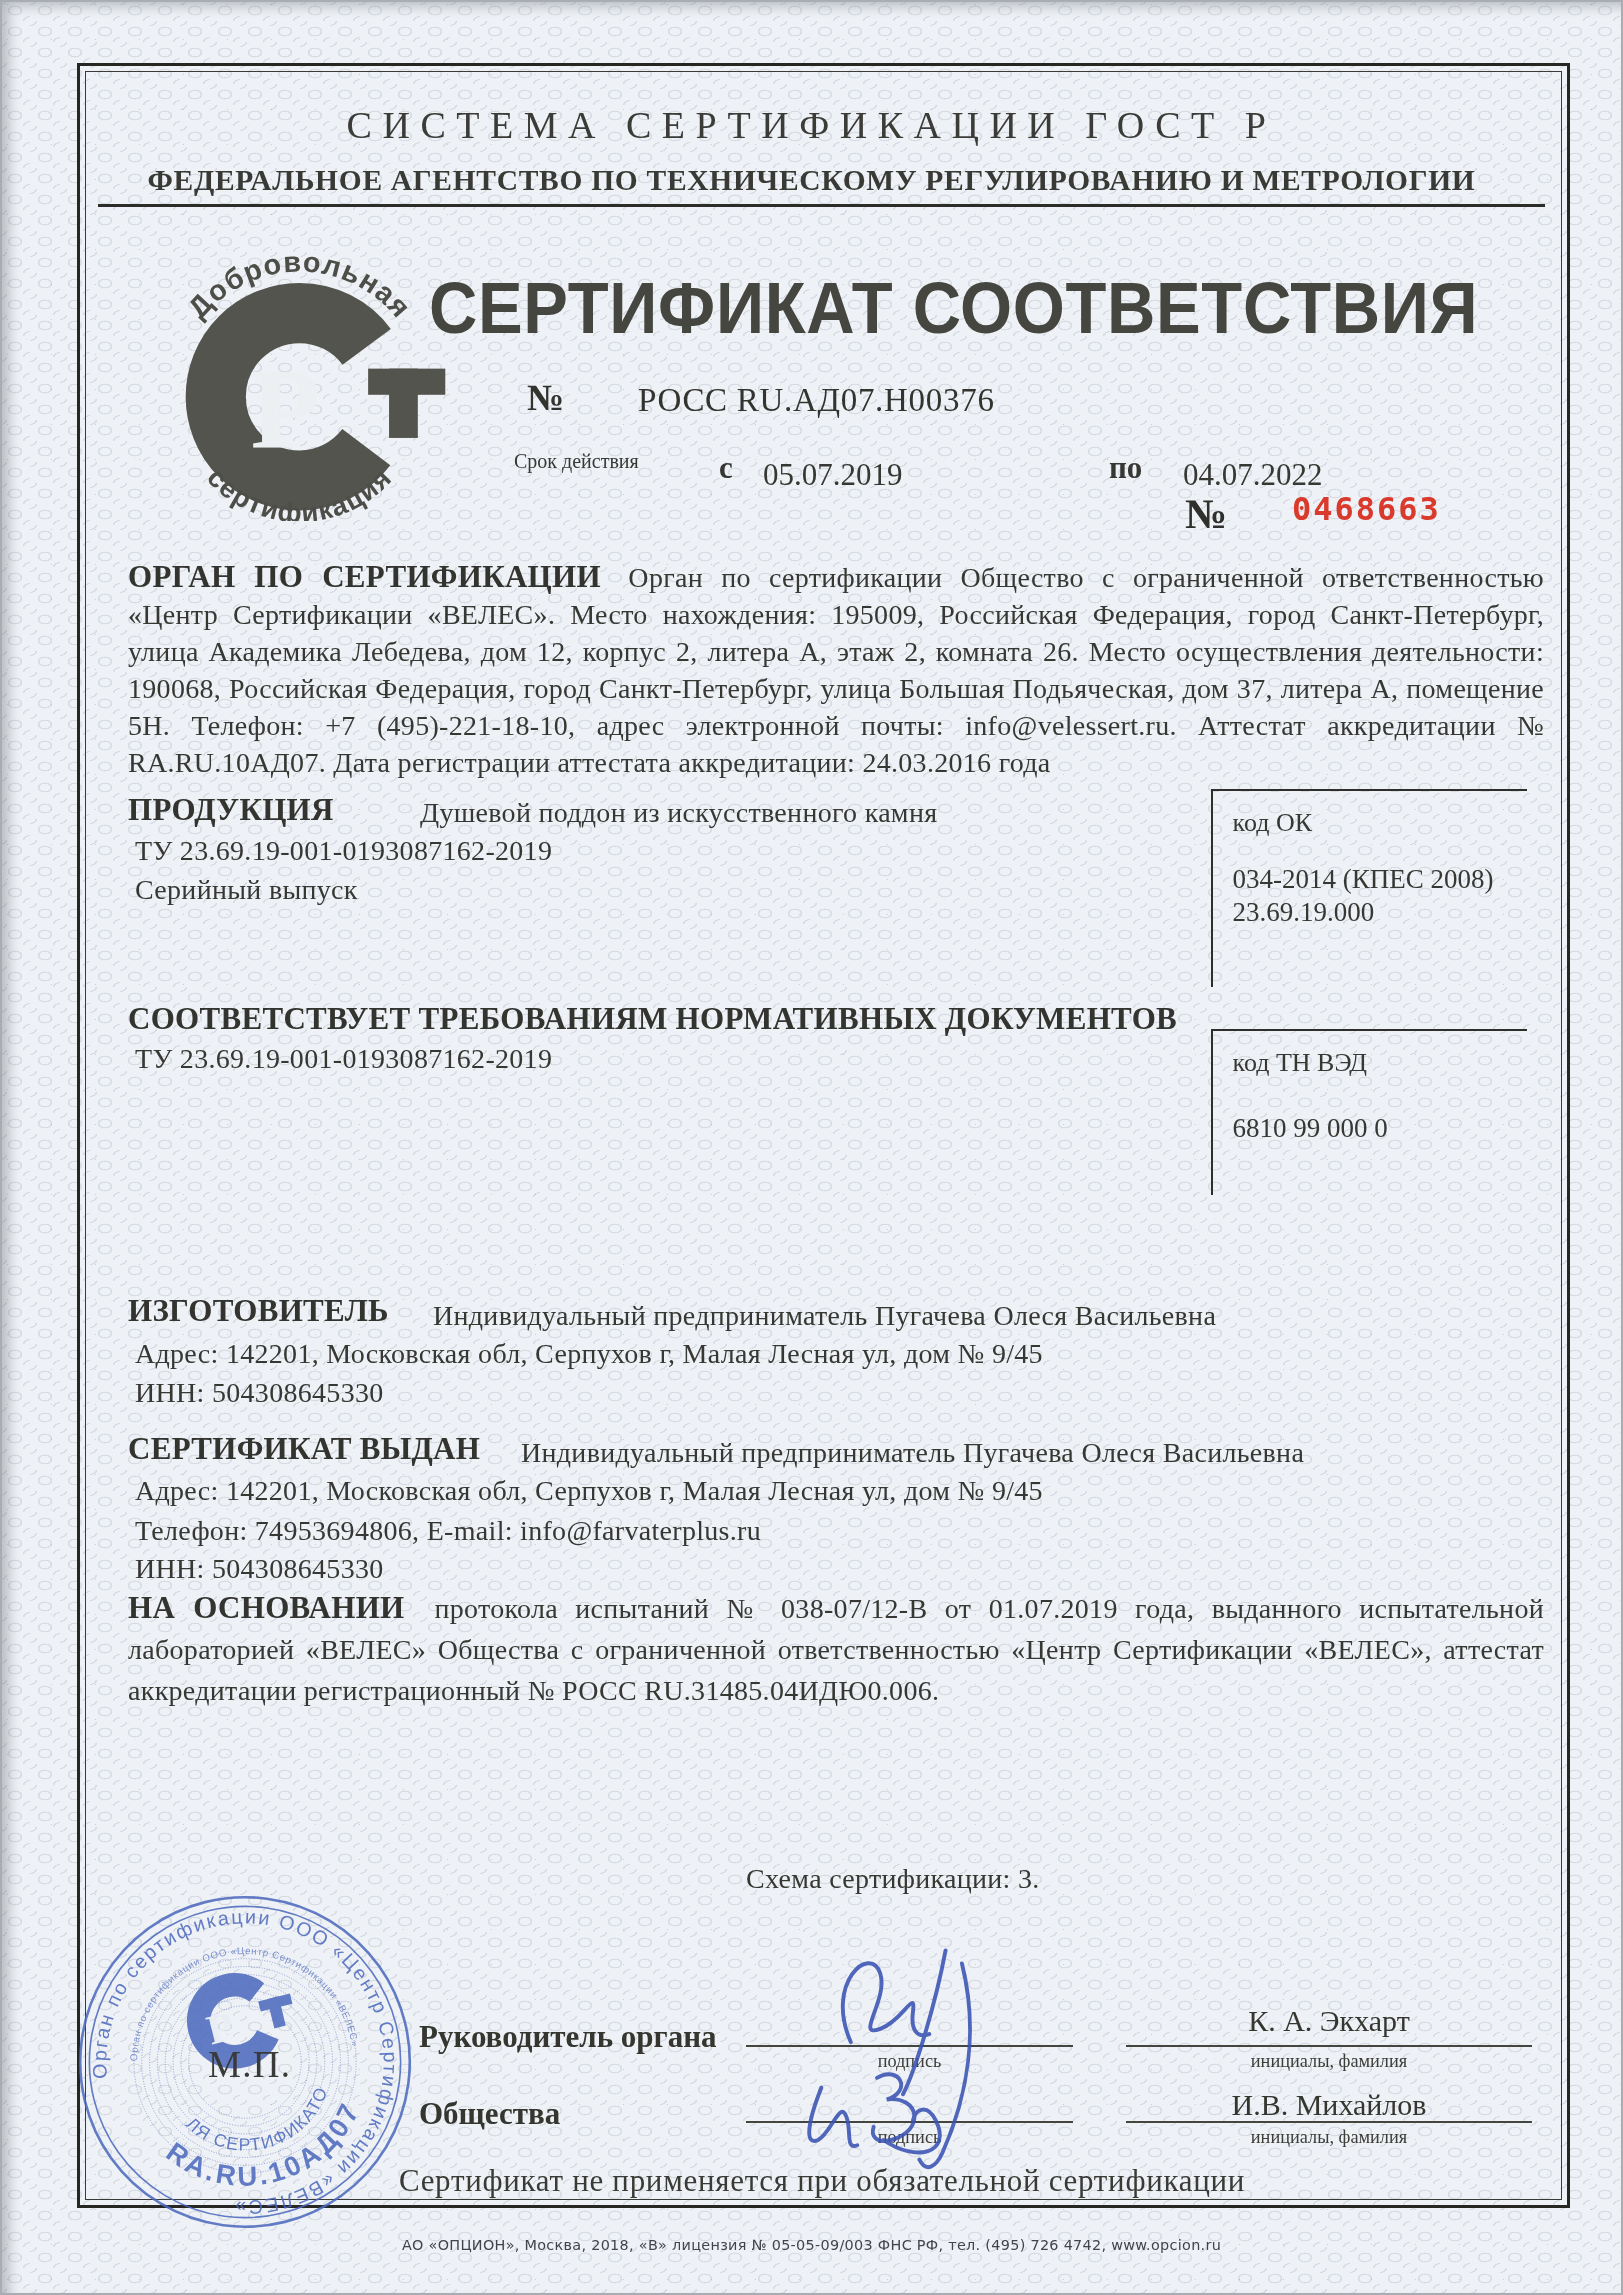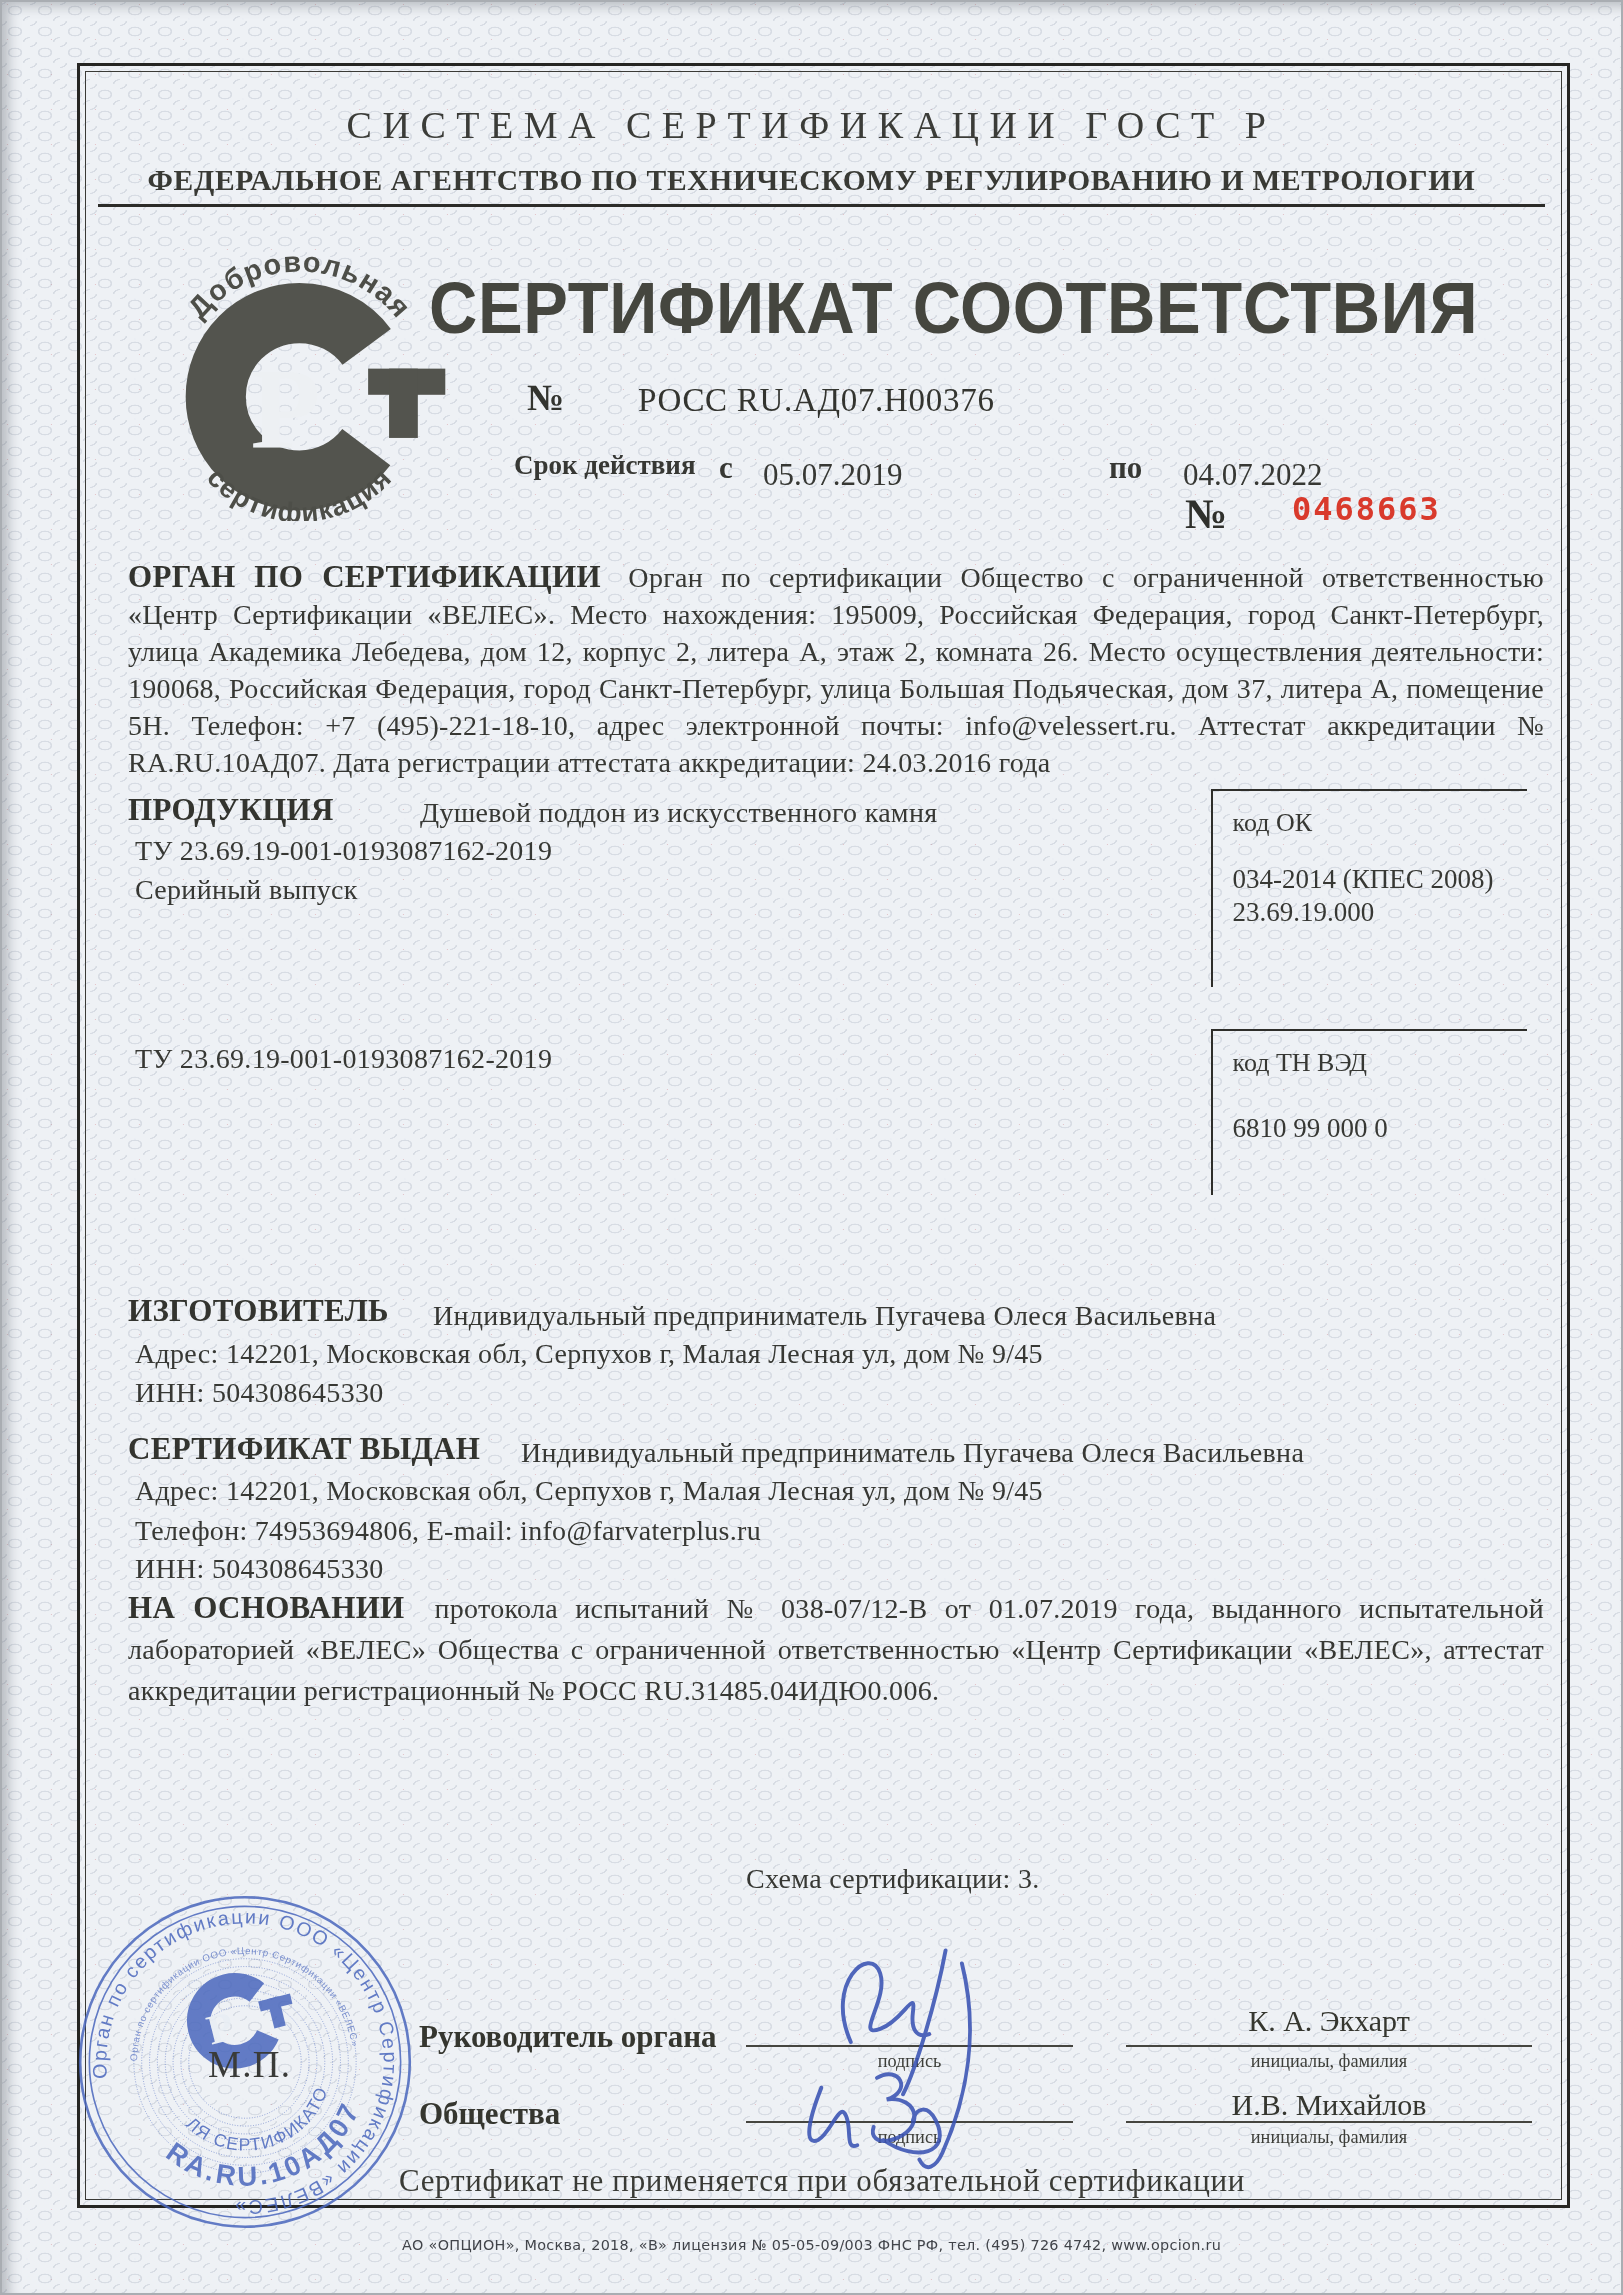--- a/index.html
+++ b/index.html
@@ -19,21 +19,21 @@
   }
   .abs{position:absolute;}
   .frame-outer{position:absolute;left:77px;top:63px;width:1487px;height:2139px;border:3.3px solid #262623;}
   .frame-inner{position:absolute;left:5.2px;top:5.2px;right:5.2px;bottom:5.2px;border:1.3px solid #3a3a36;}
   .sys-title{left:0;top:103px;width:1623px;text-align:center;font-size:38px;letter-spacing:10.5px;color:#3b3c38;white-space:nowrap;}
   .agency{left:0;top:164px;width:1623px;text-align:center;font-size:29.5px;font-weight:bold;letter-spacing:0.7px;color:#393a35;white-space:nowrap;}
   .divider{left:98px;top:204px;width:1447px;height:2.6px;background:#2c2c29;}
   .doc-title{left:429px;top:267px;font-family:"Liberation Sans",sans-serif;font-size:72px;font-weight:bold;color:#45463f;transform:scaleX(.93);transform-origin:left top;white-space:nowrap;letter-spacing:0.7px;}
   .certno-sign{left:527px;top:376px;font-size:37px;font-weight:bold;color:#33342f;}
   .certno{left:638px;top:382px;font-size:33px;color:#33342f;letter-spacing:0.7px;}
-  .val-label{left:514px;top:450px;font-size:27px;font-weight:bold;}
+  .val-label{left:514px;top:450px;font-size:20px;font-weight:normal;}
   .val-from-sign{left:719px;top:450px;font-size:31px;font-weight:bold;}
   .val-from{left:763px;top:457px;font-size:31px;}
   .val-to-sign{left:1109px;top:450px;font-size:31px;font-weight:bold;}
   .val-to{left:1183px;top:457px;font-size:31px;}
   .blank-sign{left:1185px;top:490px;font-size:42px;font-weight:bold;color:#2f302c;}
   .blank-no{left:1255px;top:490px;font-family:"DejaVu Sans Mono",monospace;font-size:32px;font-weight:bold;letter-spacing:2px;margin-left:37px;}
   .para{text-align:justify;font-size:28px;letter-spacing:0.3px;line-height:37px;}
   .slabel{font-weight:bold;font-size:31px;letter-spacing:0.3px;color:#33342f;}
   .btext{font-size:28px;letter-spacing:0.3px;}
   .codebox{border-top:2.6px solid #2e2e2a;border-left:2px solid #2e2e2a;}
@@ -97,20 +97,21 @@
   <div class="abs btext" style="left:420px;top:797px;">Душевой поддон из искусственного камня</div>
   <div class="abs btext" style="left:135px;top:835px;">ТУ 23.69.19-001-0193087162-2019</div>
   <div class="abs btext" style="left:135px;top:874px;">Серийный выпуск</div>
 
   <div class="abs codebox" style="left:1211px;top:789px;width:314px;height:196px;">
     <div class="cb-label">код ОК</div>
     <div class="cb-val" style="margin-top:25px;">034-2014 (КПЕС 2008)</div>
     <div class="cb-val">23.69.19.000</div>
   </div>
 
+  <div class="abs slabel" style="left:128px;top:1001px;">СООТВЕТСТВУЕТ ТРЕБОВАНИЯМ НОРМАТИВНЫХ ДОКУМЕНТОВ</div>
   <div class="abs btext" style="left:135px;top:1043px;">ТУ 23.69.19-001-0193087162-2019</div>
 
   <div class="abs codebox" style="left:1211px;top:1029px;width:314px;height:164px;">
     <div class="cb-label">код ТН ВЭД</div>
     <div class="cb-val" style="margin-top:34px;">6810 99 000 0</div>
   </div>
 
   <div class="abs slabel" style="left:128px;top:1293px;">ИЗГОТОВИТЕЛЬ</div>
   <div class="abs btext" style="left:433px;top:1300px;">Индивидуальный предприниматель Пугачева Олеся Васильевна</div>
   <div class="abs btext" style="left:135px;top:1338px;">Адрес: 142201, Московская обл, Серпухов г, Малая Лесная ул, дом № 9/45</div>

